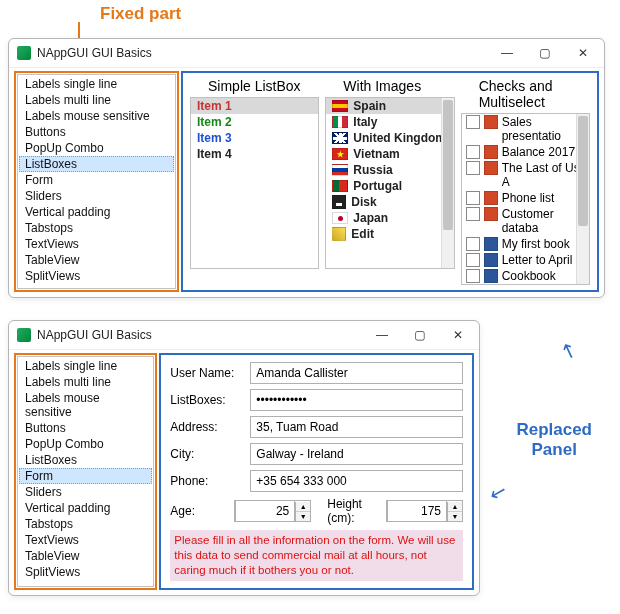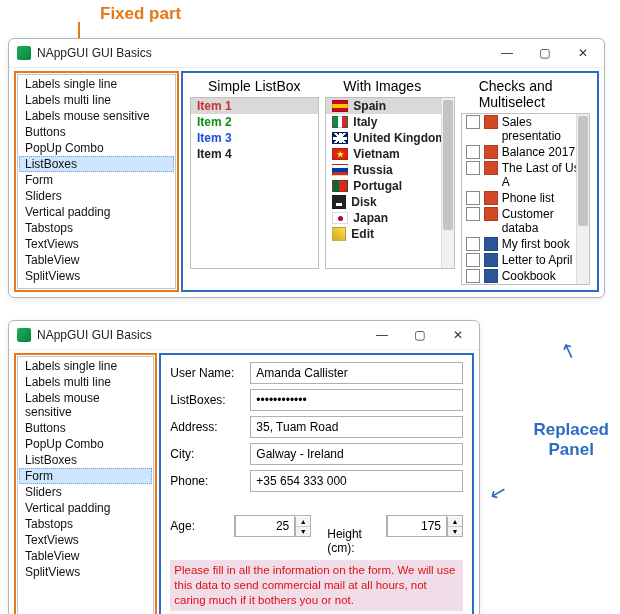--- a/index.html
+++ b/index.html
@@ -14,21 +14,21 @@
     overflow: hidden;
   }
   .annotation {
     position: absolute;
     font-size: 17px;
     font-weight: 600;
     line-height: 1.2;
     z-index: 10;
   }
   .annotation.fixed { color: #e67817; left: 100px; top: 4px; }
-  .annotation.replaced { color: #2e6bc5; right: 11px; top: 420px; text-align: center; }
+  .annotation.replaced { color: #2e6bc5; right: 28px; top: 420px; text-align: center; }
   .annotation.replaced span { display: block; }
   .conn-line-v {
     position: absolute;
     width: 2px;
     background: #e67817;
     left: 78px;
     top: 22px;
     height: 20px;
   }
   .arrow-blue {
@@ -371,21 +371,21 @@
         </div>
         <div class="form-row">
           <label>Age:</label>
           <div class="spinner-wrap">
             <input type="text" value="25" style="">
             <div class="spin-btns">
                 <div>▲</div>
                 <div>▼</div>
               </div>
           </div>
-          <label style="width:auto;margin-left:8px;margin-top:30px;">Height (cm):</label>
+          <label style="width:auto;margin-left:8px;">Height (cm):</label>
           <div class="spinner-wrap">
             <input type="text" value="175" style="">
             <div class="spin-btns">
                 <div>▲</div>
                 <div>▼</div>
               </div>
           </div>
         </div>
         <div class="note">Please fill in all the information on the form. We will use this data to send commercial mail at all hours, not caring much if it bothers you or not.</div>
       </div>

